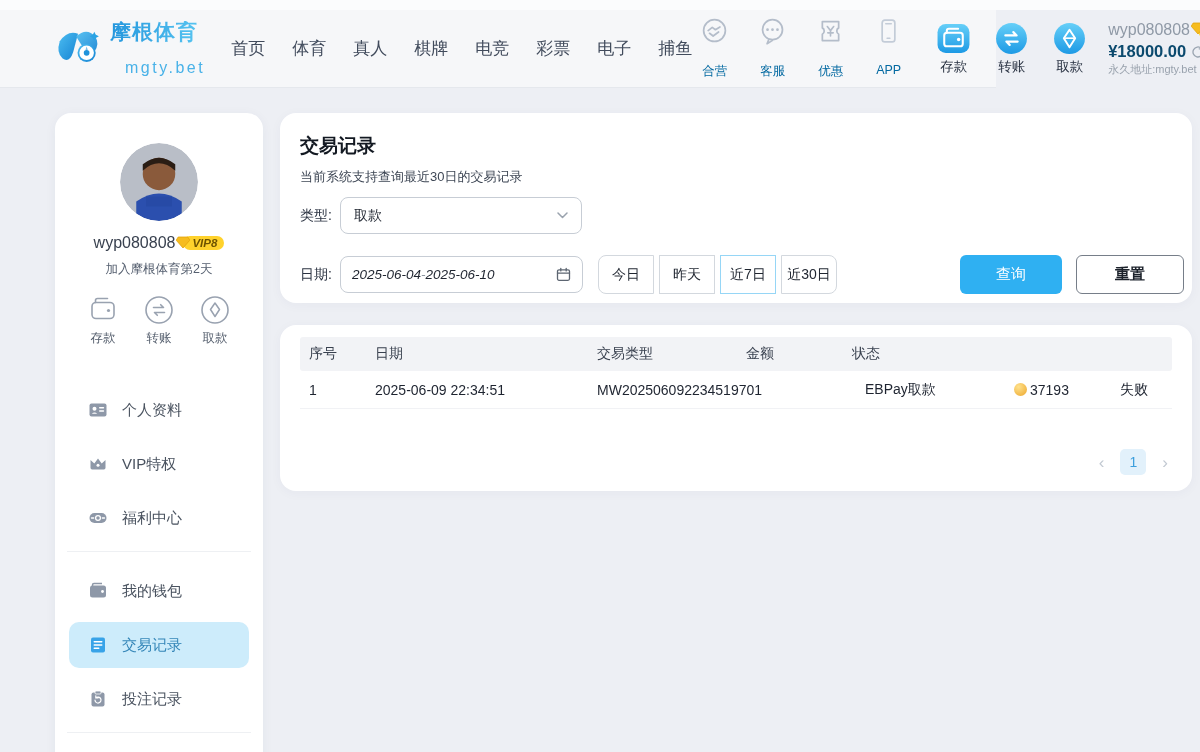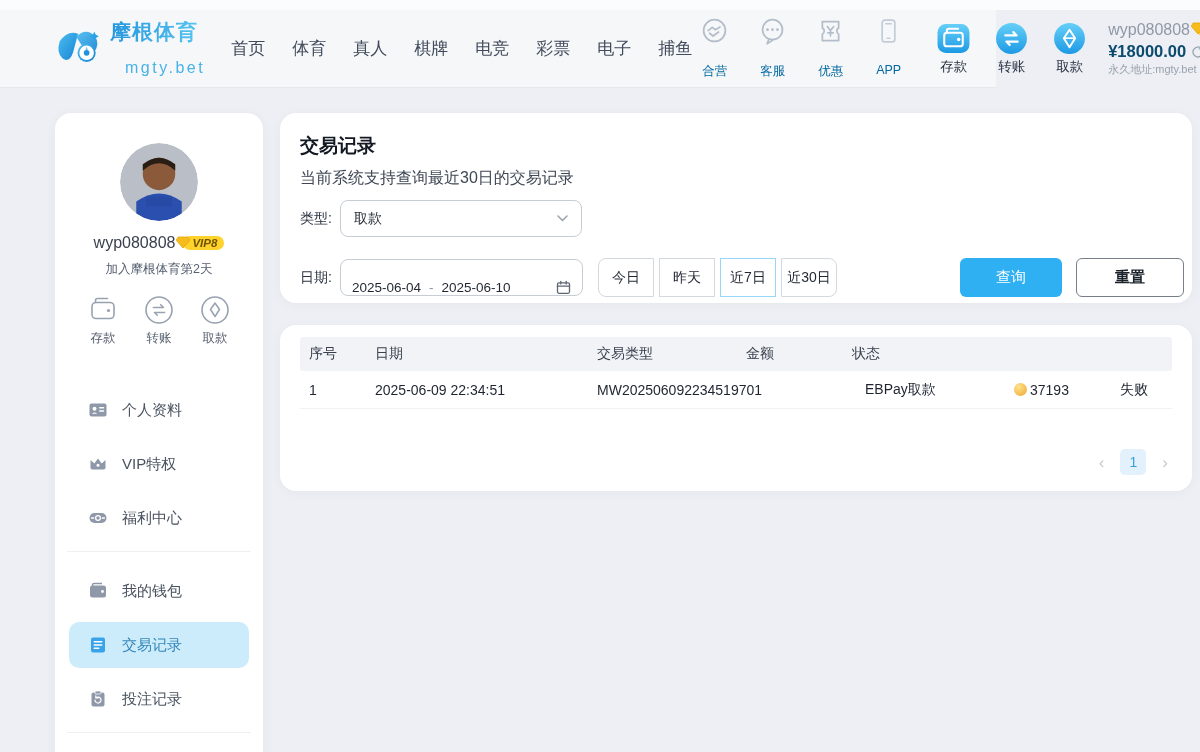--- a/index.html
+++ b/index.html
@@ -81,33 +81,33 @@
   .menu-item.active .menu-label { color:#3486b8; }
   .menu-divider { height:1px; background:#eef0f3; margin:6px 12px 12px; }
 
   
   .filter-card {
     position:absolute; left:280px; top:113px; width:912px; height:190px;
     background:#fff; border-radius:16px; padding:20px 8px 0 20px;
     box-shadow:0 2px 12px rgba(40,60,100,.04);
   }
   .card-title { font-size:19px; font-weight:bold; color:#131922; }
-  .card-subtitle { font-size:16px; color:#3e4755; margin-top:9px; }
+  .card-subtitle { font-size:13px; color:#3e4755; margin-top:9px; }
   .filter-row { display:flex; align-items:center; margin-top:11px; }
   .filter-row + .filter-row { margin-top:21px; }
   .f-label { font-size:14px; color:#2b3342; width:40px; flex:none; }
   .select-box {
     width:242px; height:37px; border:1px solid #c7cdd5; border-radius:8px; background:#fff;
     display:flex; align-items:center; justify-content:space-between;
     padding:0 13px; font-size:14px; color:#1f2530; cursor:pointer;
   }
   .date-box {
     width:243px; height:37px; border:1px solid #c7cdd5; border-radius:8px; background:#fff;
-    display:flex; align-items:flex-end; padding:0 11px; gap:8px;
-    font-size:13.5px; color:#1f2530; cursor:pointer;
+    display:flex; align-items:center; padding:0 11px; 
+    font-size:13.5px; color:#1f2530; cursor:pointer;font-style:italic;
   }
   .date-box .cal { margin-left:auto; }
   .date-sep { color:#8a94a0; }
   .segmented { display:flex; margin-left:15px;gap:6px; }
   .seg {
     width:56px; height:39px; border:1px solid #d3d8de; background:#fff; margin-left:-1px;
     display:flex; align-items:center; justify-content:center;
     font-size:14px; color:#1f2530; cursor:pointer; position:relative;
   }
   .seg:first-child { border-radius:8px 0 0 8px; margin-left:0; }

